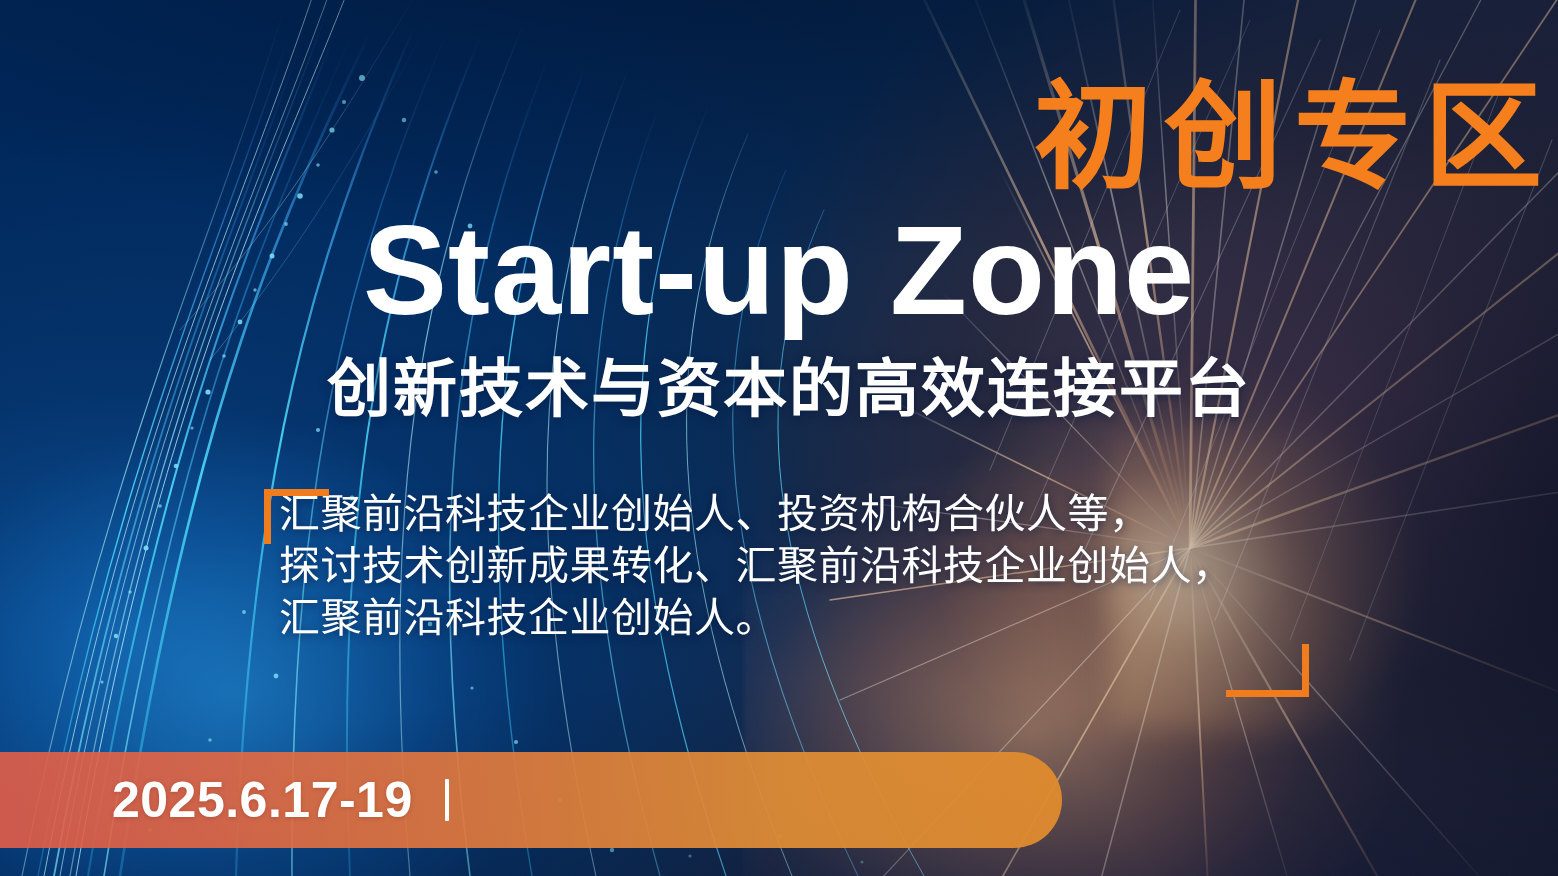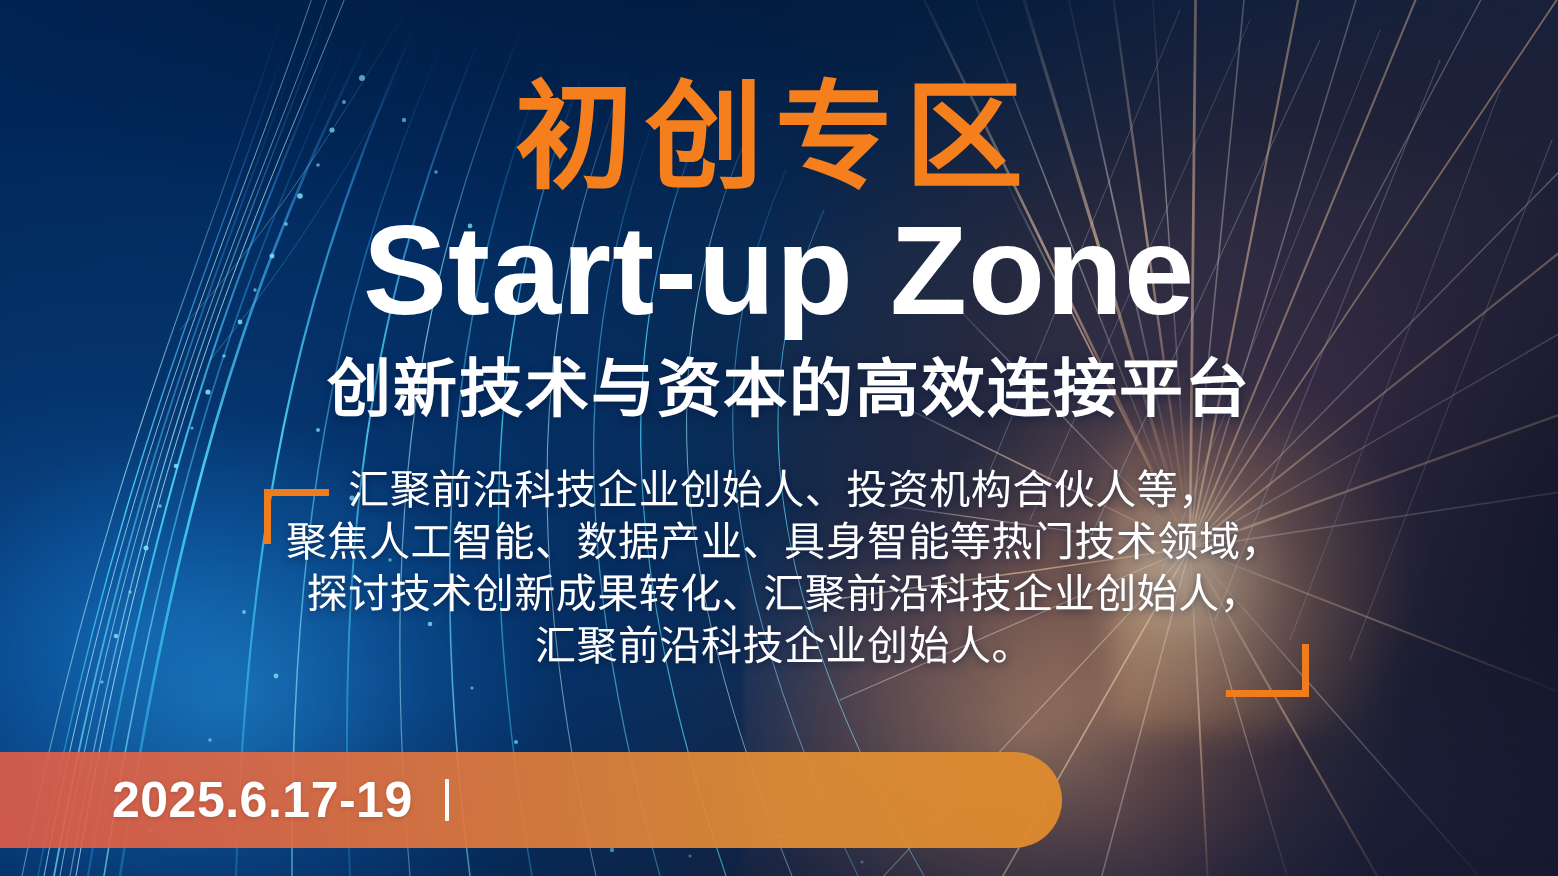--- a/index.html
+++ b/index.html
@@ -91,22 +91,22 @@
     position: absolute;
     inset: 0;
     z-index: 20;
   }
 
   .title-cn {
     position: absolute;
     left: 0;
     right: 0;
     top: 78px;
-    text-align: center;
-    padding-right: 20px;
+    text-align: right;
+    padding-right: 4px;
     color: #F57F1C;
     font-size: 118px;
     line-height: 1;
     font-weight: 700;
     letter-spacing: 12px;
     text-indent: 12px;
     white-space: nowrap;
   }
 
   .title-en {
@@ -157,23 +157,23 @@
     top: 644px;
     width: 76px;
     height: 46px;
     border-bottom: 7px solid #F07C1E;
     border-right: 7px solid #F07C1E;
   }
 
   .body-copy {
     position: absolute;
     left: 279px;
-    top: 464px;
+    top: 488px;
     width: 1010px;
-    text-align: center;
+    text-align: left;
     color: #ffffff;
     font-size: 41px;
     line-height: 52px;
     font-weight: 400;
     letter-spacing: 0.5px;
     text-shadow: 0 2px 9px rgba(0,18,55,0.60);
   }
   .body-copy p { margin: 0; white-space: nowrap; }
 
   
@@ -406,21 +406,20 @@
     <div class="title-en">Start-up Zone</div>
 
     <div class="subtitle">创新技术与资本的高效连接平台</div>
 
     <div class="bracket bracket-tl"></div>
 
     <div class="bracket bracket-br"></div>
 
     <div class="body-copy">
       <p>汇聚前沿科技企业创始人、投资机构合伙人等，</p>
-      <p>聚焦人工智能、数据产业、具身智能等热门技术领域，</p>
       <p>探讨技术创新成果转化、汇聚前沿科技企业创始人，</p>
       <p>汇聚前沿科技企业创始人。</p>
     </div>
 
     <div class="date-bar"></div>
 
     <div class="date-text">
       <span>2025.6.17-19</span>
       <span class="date-sep"></span>
     </div>

